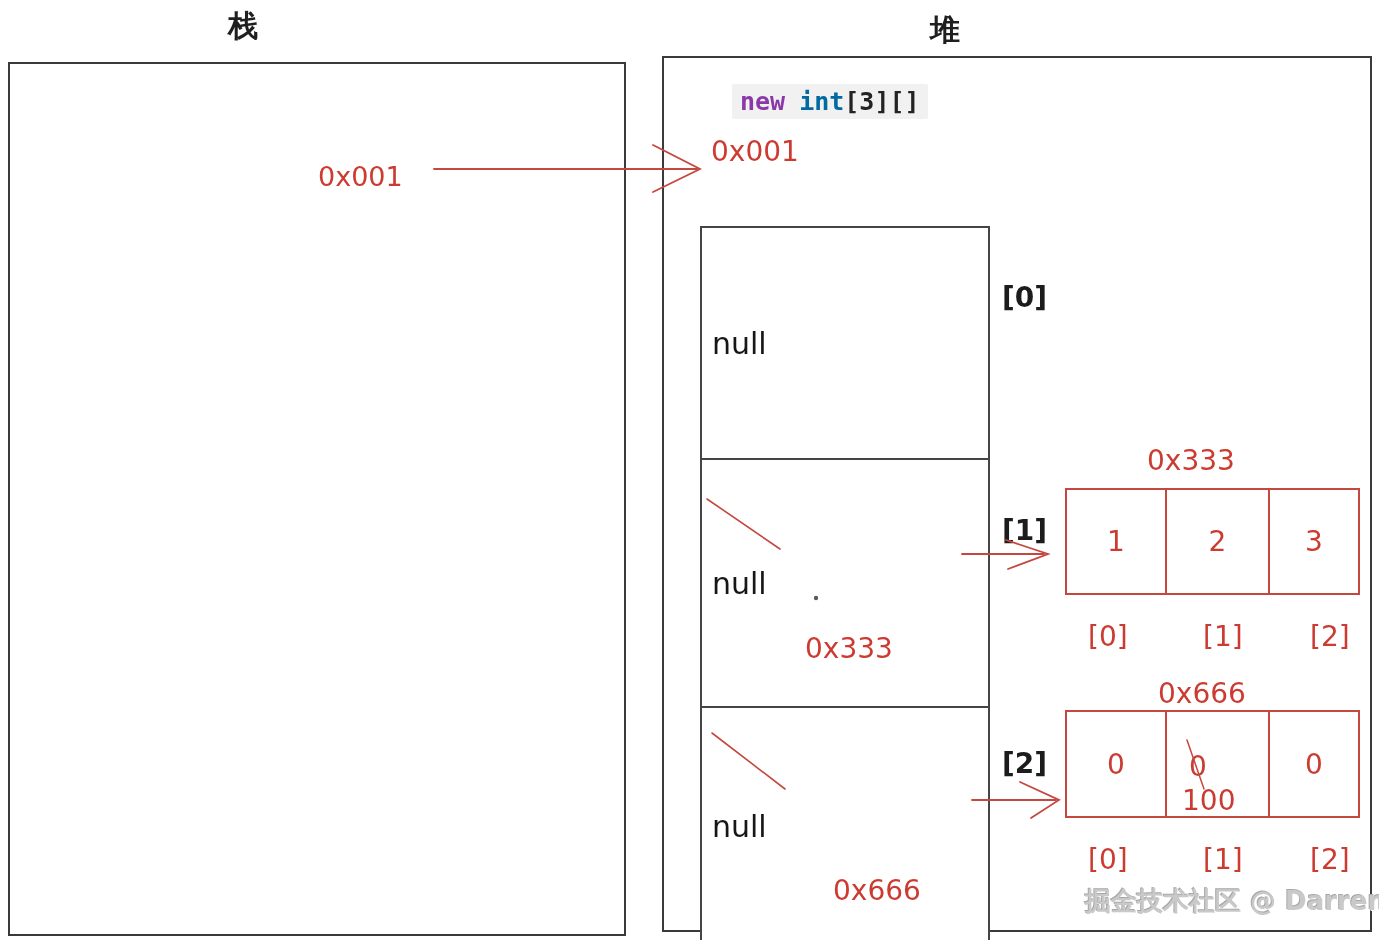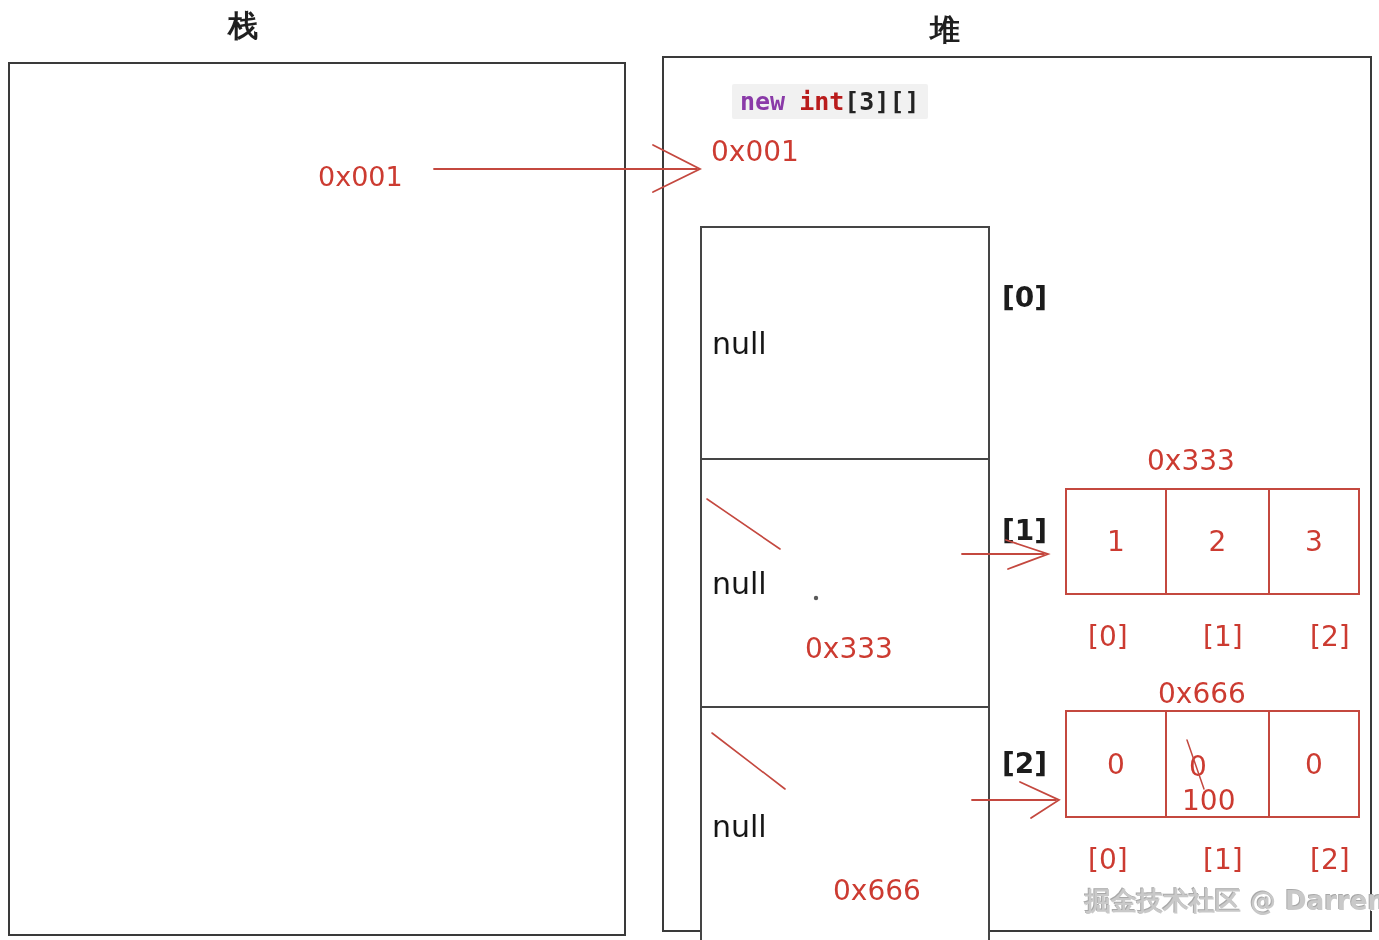--- a/index.html
+++ b/index.html
@@ -13,21 +13,21 @@
   }
   .abs{position:absolute;}
   .cn-title{font-size:30px;font-weight:600;color:#1f1f1f;letter-spacing:1px;}
   .region-box{border:2px solid #3a3a3a;background:#ffffff;box-sizing:border-box;}
   .code{
     font-family:"DejaVu Sans Mono","Liberation Mono",monospace;
     font-size:25px;font-weight:700;
     background:#f1f1f1;padding:3px 8px;border-radius:2px;
     white-space:nowrap;
   }
-  .kw-type{color:#b91c1c;}
+  .kw-type{color:#0369a1;}
   .kw-new{color:#8a3aa8;}
   .code-dark{color:#232323;}
   .sp{display:inline-block;width:14px;}
   .red-text{color:#cc3b31;}
   .addr{font-size:27px;font-weight:500;white-space:nowrap;}
   .outer-array{border:2px solid #454545;box-sizing:border-box;background:#fff;margin-top:44px;}
   .outer-cell{position:relative;box-sizing:border-box;display:flex;align-items:center;}
   .outer-cell + .outer-cell{border-top:2px solid #454545;}
   .null-label{font-size:30px;color:#161616;padding-left:10px;}
   .idx-black{font-size:28px;font-weight:600;color:#1c1c1c;}

